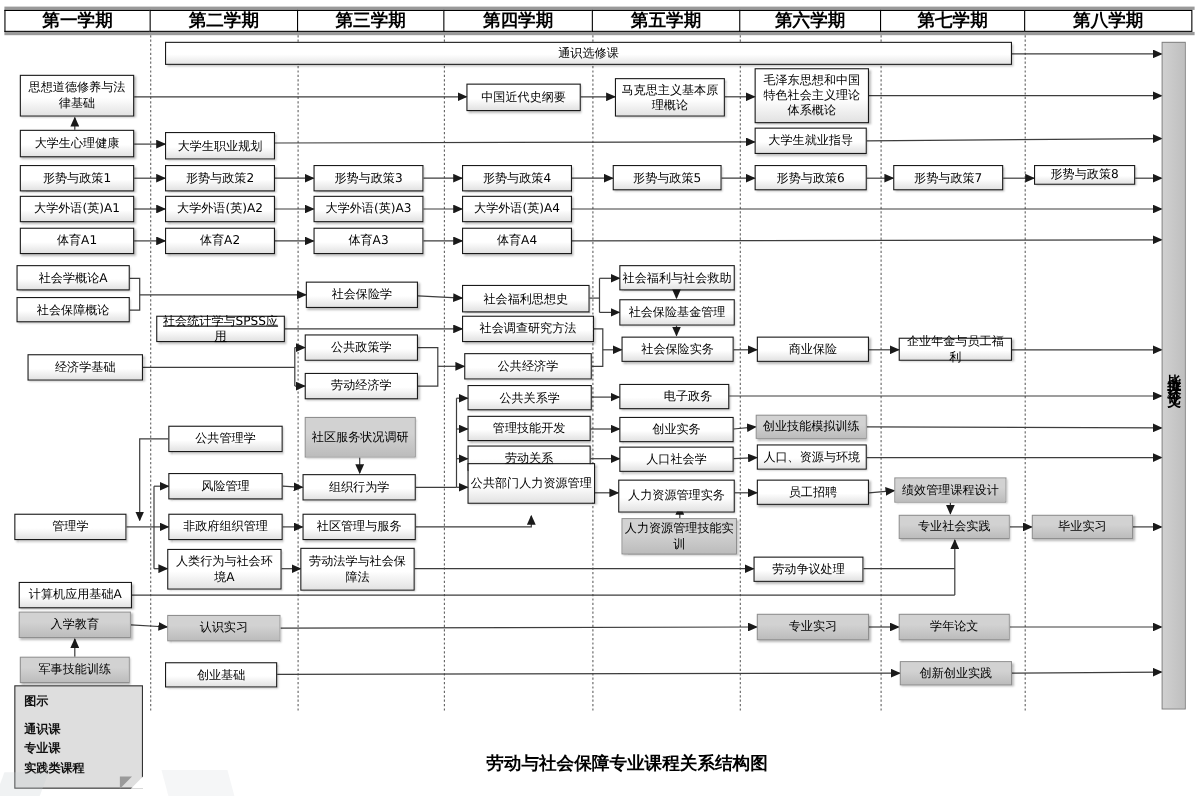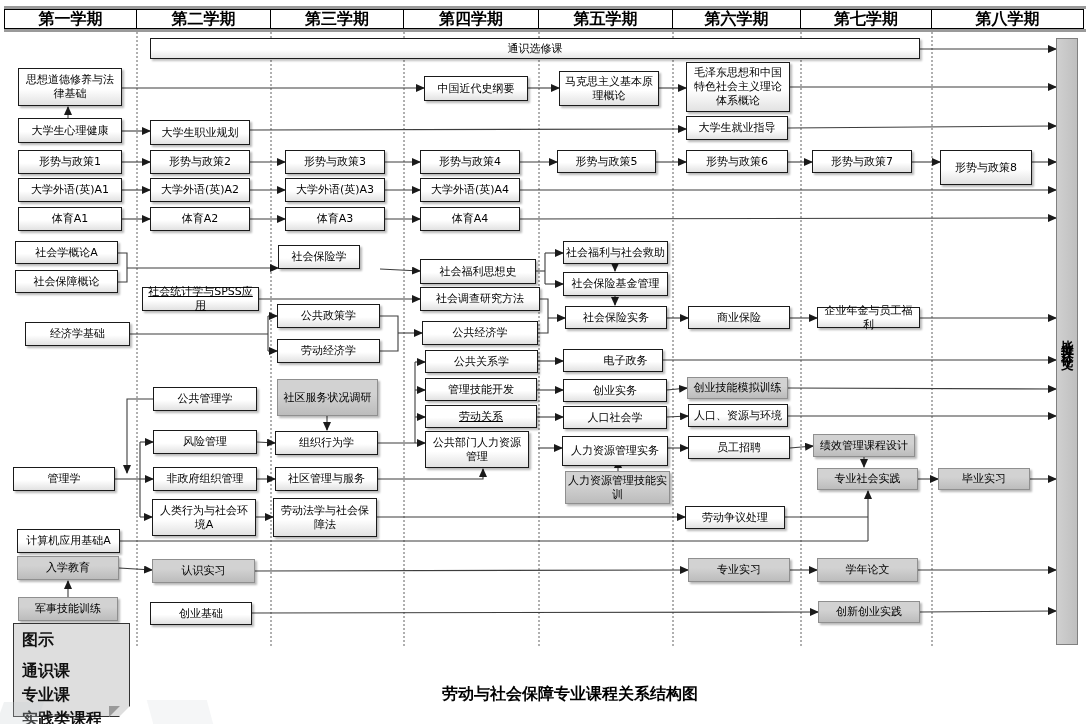--- a/index.html
+++ b/index.html
@@ -23,21 +23,21 @@
     background:linear-gradient(#ffffff 55%,#e6e6e6);border:1px solid #1a1a1a;
     box-shadow:2px 2px 2px rgba(0,0,0,.25);display:flex;align-items:center;justify-content:center;
     font-size:11px;box-sizing:border-box;}
   
   #grad-bar{position:absolute;left:1056px;top:38px;width:22px;height:607px;
     background:linear-gradient(90deg,#d0d0d0,#bfbfbf);border:1px solid #808080;box-sizing:border-box;
     display:flex;align-items:center;justify-content:center;}
   #grad-bar span{writing-mode:vertical-rl;font-size:12.5px;font-weight:bold;letter-spacing:3px;color:#000;}
   
   #legend{position:absolute;left:13px;top:623px;width:117px;height:94px;background:#dedede;
-    border:1px solid #333;box-sizing:border-box;padding:6px 8px;font-size:16px;font-weight:bold;color:#111;}
+    border:1px solid #333;box-sizing:border-box;padding:6px 8px;font-size:11px;font-weight:bold;color:#111;}
   #legend .lg-title{margin-bottom:10px;}
   #legend .lg-item{margin-top:3px;}
   #legend::after{content:"";position:absolute;right:-1px;bottom:-1px;width:0;height:0;
     border-left:11px solid transparent;border-bottom:11px solid #fff;}
   #legend::before{content:"";position:absolute;right:9px;bottom:-1px;width:0;height:0;
     border-top:11px solid #9a9a9a;border-right:11px solid transparent;}
   
   #diagram-title{position:absolute;left:410px;top:684px;width:320px;text-align:center;
     font-size:16px;font-weight:bold;color:#000;}
   svg#edges{position:absolute;left:0;top:0;}
@@ -194,38 +194,38 @@
       <div class="node course" style="left: 142px; top: 287px; width: 117px; height: 24px; text-decoration: underline;">社会统计学与SPSS应用</div>
       <div class="node course" style="left: 153px; top: 387px; width: 104px; height: 24px;">公共管理学</div>
       <div class="node course" style="left: 153px; top: 430px; width: 104px; height: 24px;">风险管理</div>
       <div class="node course" style="left: 153px; top: 467px; width: 104px; height: 24px;">非政府组织管理</div>
       <div class="node course" style="left: 152px; top: 499px; width: 104px; height: 37px;">人类行为与社会环境A</div>
       <div class="node practice" style="left: 152px; top: 559px; width: 103px; height: 24px;">认识实习</div>
       <div class="node course" style="left: 150px; top: 602px; width: 102px; height: 23px;">创业基础</div>
       <div class="node course" style="left: 285px; top: 150px; width: 100px; height: 24px;">形势与政策3</div>
       <div class="node course" style="left: 285px; top: 178px; width: 100px; height: 24px;">大学外语(英)A3</div>
       <div class="node course" style="left: 285px; top: 207px; width: 100px; height: 24px;">体育A3</div>
-      <div class="node course" style="left: 278px; top: 245px; width: 82px; height: 24px;">社会保险学</div>
+      <div class="node course" style="left: 278px; top: 256px; width: 102px; height: 24px;">社会保险学</div>
       <div class="node course" style="left: 277px; top: 304px; width: 103px; height: 24px;">公共政策学</div>
       <div class="node course" style="left: 277px; top: 339px; width: 103px; height: 24px;">劳动经济学</div>
       <div class="node practice" style="left: 277px; top: 379px; width: 101px; height: 37px;">社区服务状况调研</div>
       <div class="node course" style="left: 275px; top: 431px; width: 103px; height: 24px;">组织行为学</div>
       <div class="node course" style="left: 275px; top: 467px; width: 103px; height: 24px;">社区管理与服务</div>
       <div class="node course" style="left: 273px; top: 498px; width: 104px; height: 39px;">劳动法学与社会保障法</div>
       <div class="node course" style="left: 424px; top: 76px; width: 104px; height: 25px;">中国近代史纲要</div>
       <div class="node course" style="left: 420px; top: 150px; width: 100px; height: 24px;">形势与政策4</div>
       <div class="node course" style="left: 420px; top: 178px; width: 100px; height: 24px;">大学外语(英)A4</div>
       <div class="node course" style="left: 420px; top: 207px; width: 100px; height: 24px;">体育A4</div>
       <div class="node course" style="left: 420px; top: 259px; width: 116px; height: 25px;">社会福利思想史</div>
       <div class="node course" style="left: 420px; top: 287px; width: 120px; height: 24px;">社会调查研究方法</div>
       <div class="node course" style="left: 422px; top: 321px; width: 116px; height: 24px;">公共经济学</div>
       <div class="node course" style="left: 425px; top: 350px; width: 113px; height: 23px;">公共关系学</div>
       <div class="node course" style="left: 425px; top: 378px; width: 112px; height: 23px;">管理技能开发</div>
       <div class="node course" style="left: 425px; top: 405px; width: 112px; height: 23px; text-decoration: underline;">劳动关系</div>
-      <div class="node course" style="left: 425px; top: 431px; width: 104px; height: 37px;">公共部门人力资源管理</div>
+      <div class="node course" style="left: 425px; top: 421px; width: 116px; height: 37px;">公共部门人力资源管理</div>
       <div class="node course" style="left: 559px; top: 71px; width: 100px; height: 35px;">马克思主义基本原理概论</div>
       <div class="node course" style="left: 557px; top: 150px; width: 99px; height: 23px;">形势与政策5</div>
       <div class="node course" style="left: 563px; top: 241px; width: 105px; height: 23px;">社会福利与社会救助</div>
       <div class="node course" style="left: 563px; top: 272px; width: 105px; height: 24px;">社会保险基金管理</div>
       <div class="node course" style="left: 565px; top: 306px; width: 102px; height: 23px;">社会保险实务</div>
       <div class="node course" style="left: 563px; top: 349px; width: 100px; height: 23px; padding-left: 27px;">电子政务</div>
       <div class="node course" style="left: 563px; top: 379px; width: 104px; height: 23px;">创业实务</div>
       <div class="node course" style="left: 563px; top: 406px; width: 104px; height: 23px;">人口社会学</div>
       <div class="node course" style="left: 562px; top: 436px; width: 106px; height: 30px;">人力资源管理实务</div>
       <div class="node practice" style="left: 565px; top: 471px; width: 105px; height: 33px;">人力资源管理技能实训</div>
@@ -237,21 +237,21 @@
       <div class="node course" style="left: 688px; top: 404px; width: 100px; height: 23px;">人口、资源与环境</div>
       <div class="node course" style="left: 688px; top: 436px; width: 102px; height: 23px;">员工招聘</div>
       <div class="node course" style="left: 685px; top: 506px; width: 100px; height: 23px;">劳动争议处理</div>
       <div class="node practice" style="left: 688px; top: 558px; width: 102px; height: 24px;">专业实习</div>
       <div class="node course" style="left: 812px; top: 150px; width: 100px; height: 23px;">形势与政策7</div>
       <div class="node course" style="left: 817px; top: 307px; width: 103px; height: 21px;">企业年金与员工福利</div>
       <div class="node practice" style="left: 813px; top: 434px; width: 102px; height: 23px;">绩效管理课程设计</div>
       <div class="node practice" style="left: 817px; top: 468px; width: 101px; height: 22px;">专业社会实践</div>
       <div class="node practice" style="left: 817px; top: 558px; width: 101px; height: 24px;">学年论文</div>
       <div class="node practice" style="left: 818px; top: 601px; width: 102px; height: 22px;">创新创业实践</div>
-      <div class="node course" style="left: 940px; top: 150px; width: 92px; height: 35px;">形势与政策8</div>
+      <div class="node course" style="left: 940px; top: 150px; width: 92px; height: 18px;">形势与政策8</div>
       <div class="node practice" style="left: 938px; top: 468px; width: 92px; height: 22px;">毕业实习</div>
     </div>
 
   <div id="legend">
     <div class="lg-title">图示</div>
     <div id="legend-items">
         <div class="lg-item">通识课</div>
         <div class="lg-item">专业课</div>
         <div class="lg-item">实践类课程</div>
       </div>

